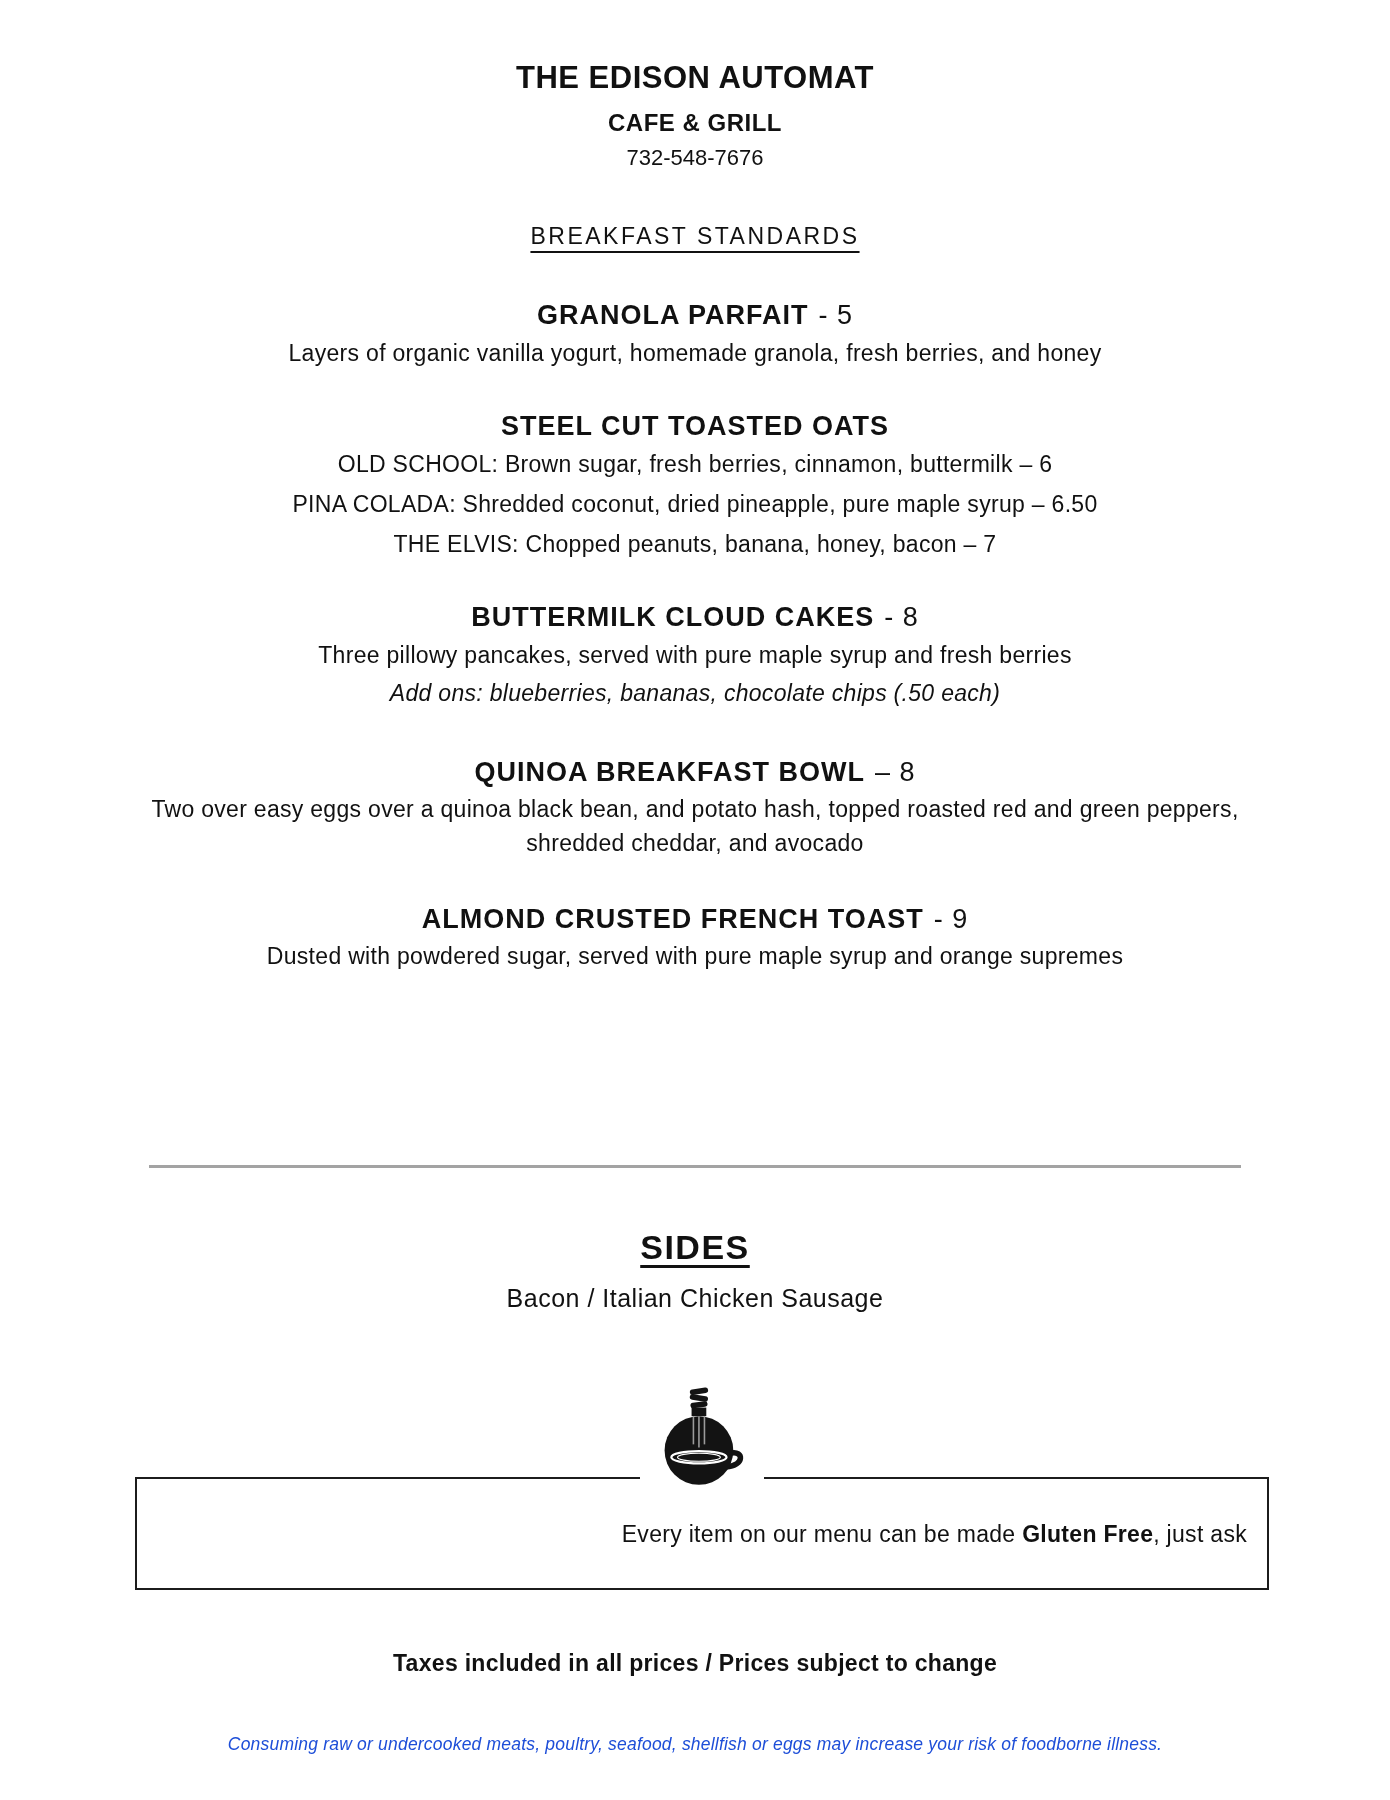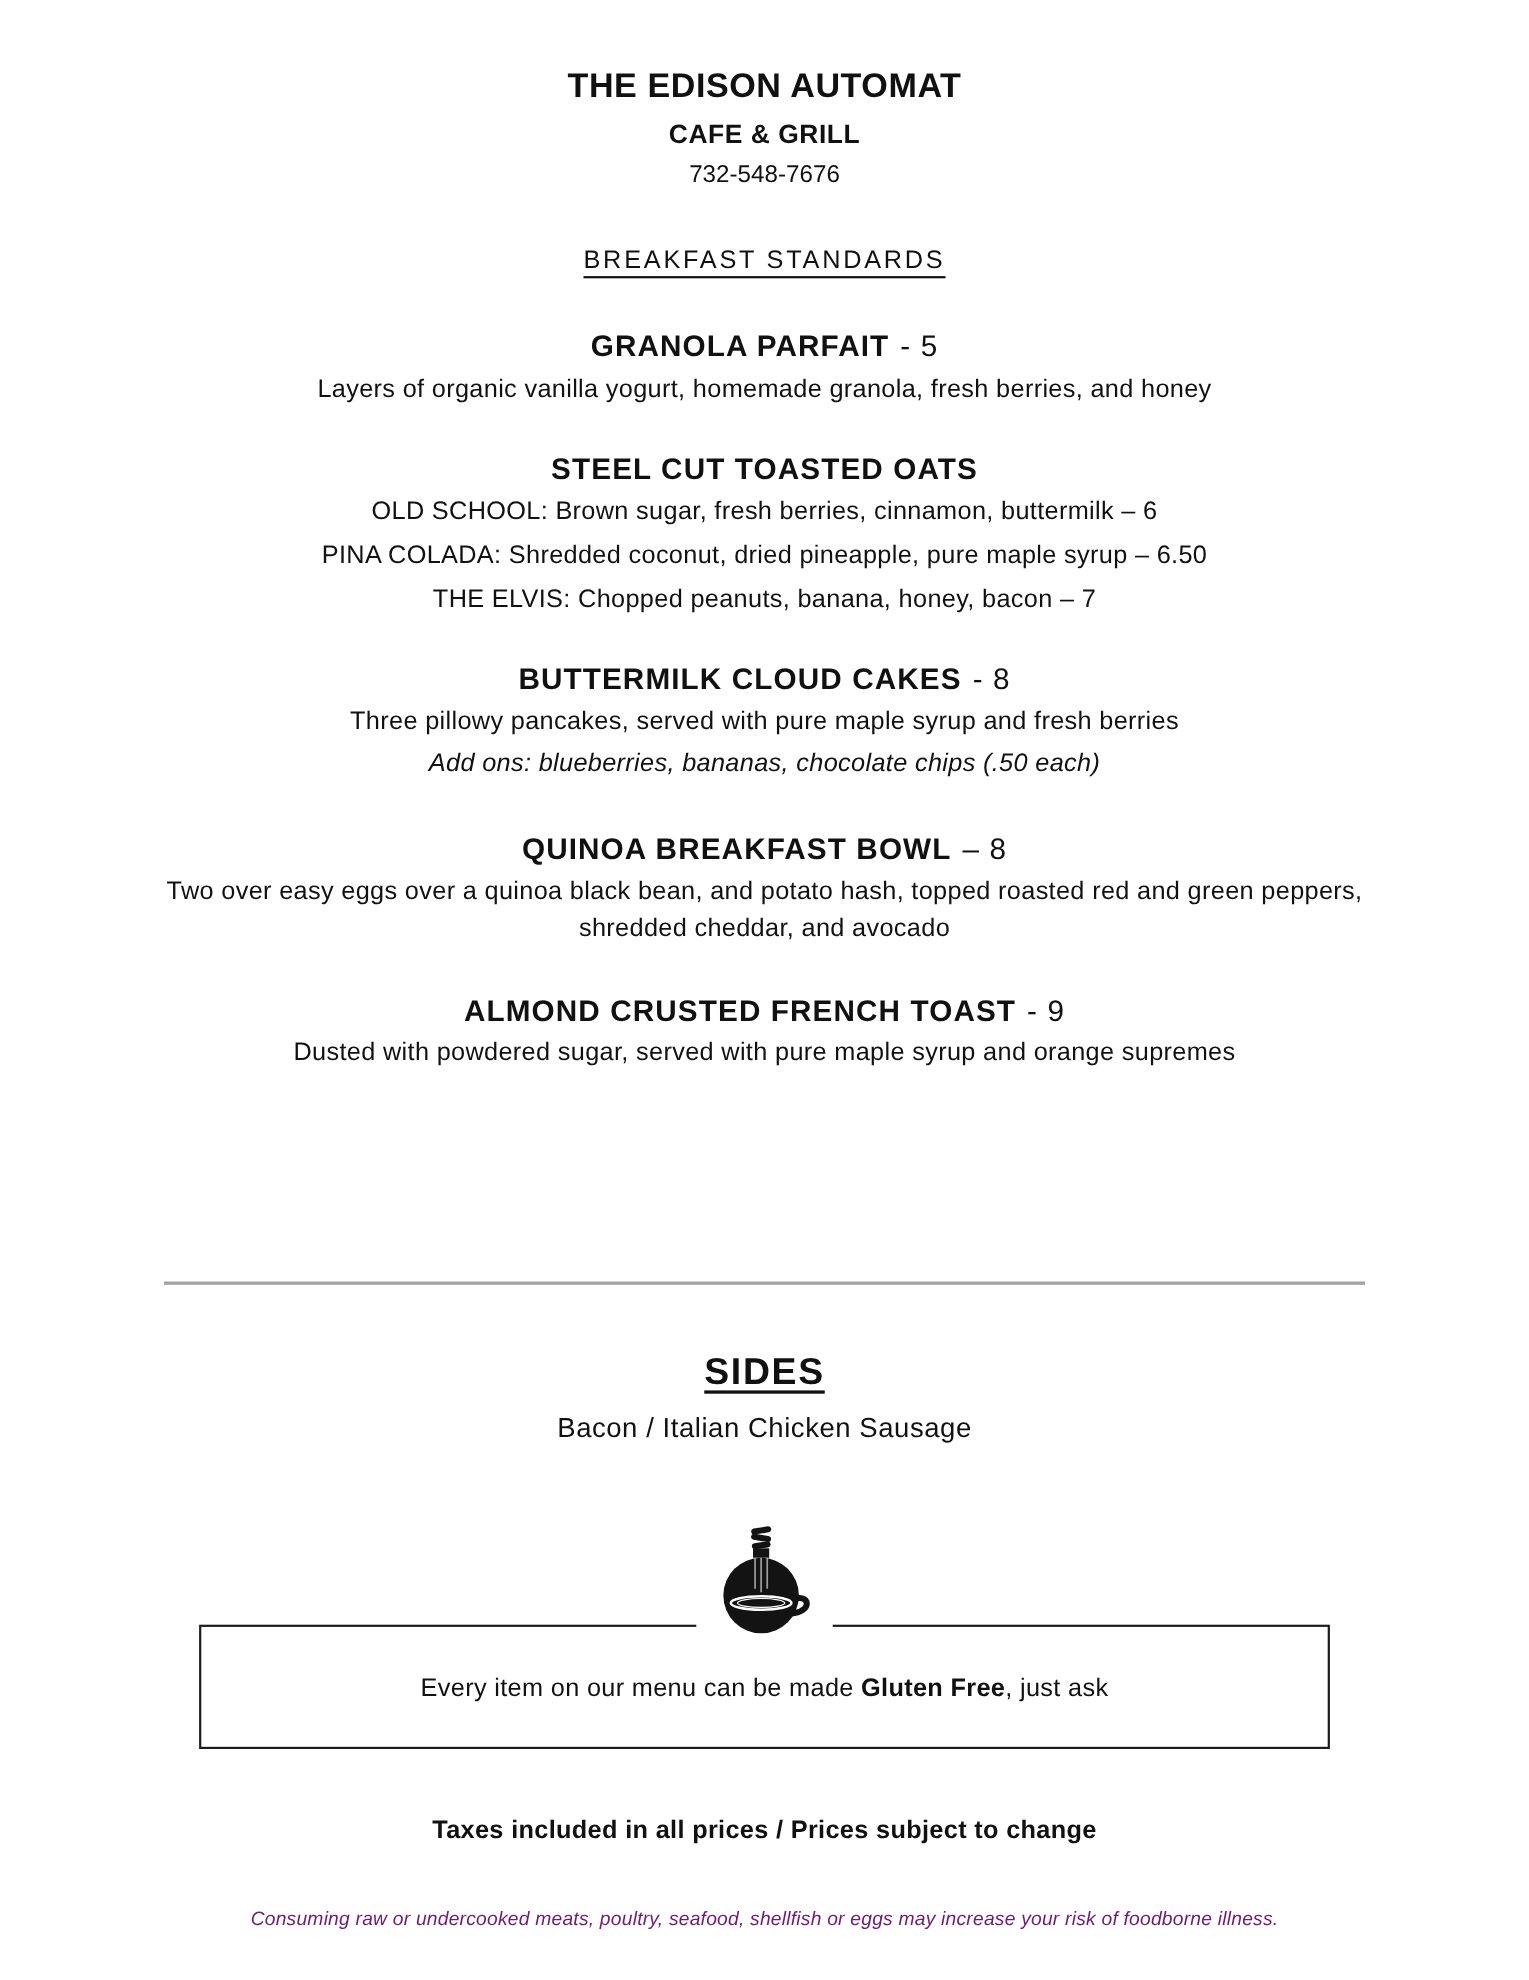--- a/index.html
+++ b/index.html
@@ -44,37 +44,37 @@
   }
 
   
   .sides-title{
     margin:60px 0 0 0;font-size:34px;font-weight:700;letter-spacing:1.5px;
     text-decoration:underline;text-underline-offset:6px;text-decoration-thickness:2.5px;
   }
   .sides-line{margin:10px 0 0 0;font-size:25px;line-height:42px;letter-spacing:.5px;}
 
   
-  .gf-wrap{position:relative;width:1028px;margin:158px auto 0 auto;}
+  .gf-wrap{position:relative;width:1134px;margin:158px auto 0 auto;text-align:right;}
   .gf-box{
     border:2px solid #1c1c1c;
     padding:42px 20px 40px 20px;
     font-size:23px;letter-spacing:.3px;
   }
   .gf-box b{font-weight:700;}
   .bulb-holder{
     position:absolute;top:-96px;left:50%;transform:translateX(-50%);
     background:#ffffff;padding:0 16px 2px 16px;line-height:0;
   }
 
   .taxes{margin:60px 0 0 0;font-size:23px;font-weight:700;letter-spacing:.3px;}
 
   .disclaimer{
     position:absolute;left:0;right:0;bottom:28px;
-    text-align:center;font-size:17.5px;font-style:italic;color:#701a75;letter-spacing:.2px;
+    text-align:center;font-size:17.5px;font-style:italic;color:#1d4ed8;letter-spacing:.2px;
   }
 </style>
 </head>
 <body>
 
 <div class="page">
   <div class="col">
 
     <h1 class="brand-title">THE EDISON AUTOMAT</h1>
     <p class="brand-sub">CAFE &amp; GRILL</p>

